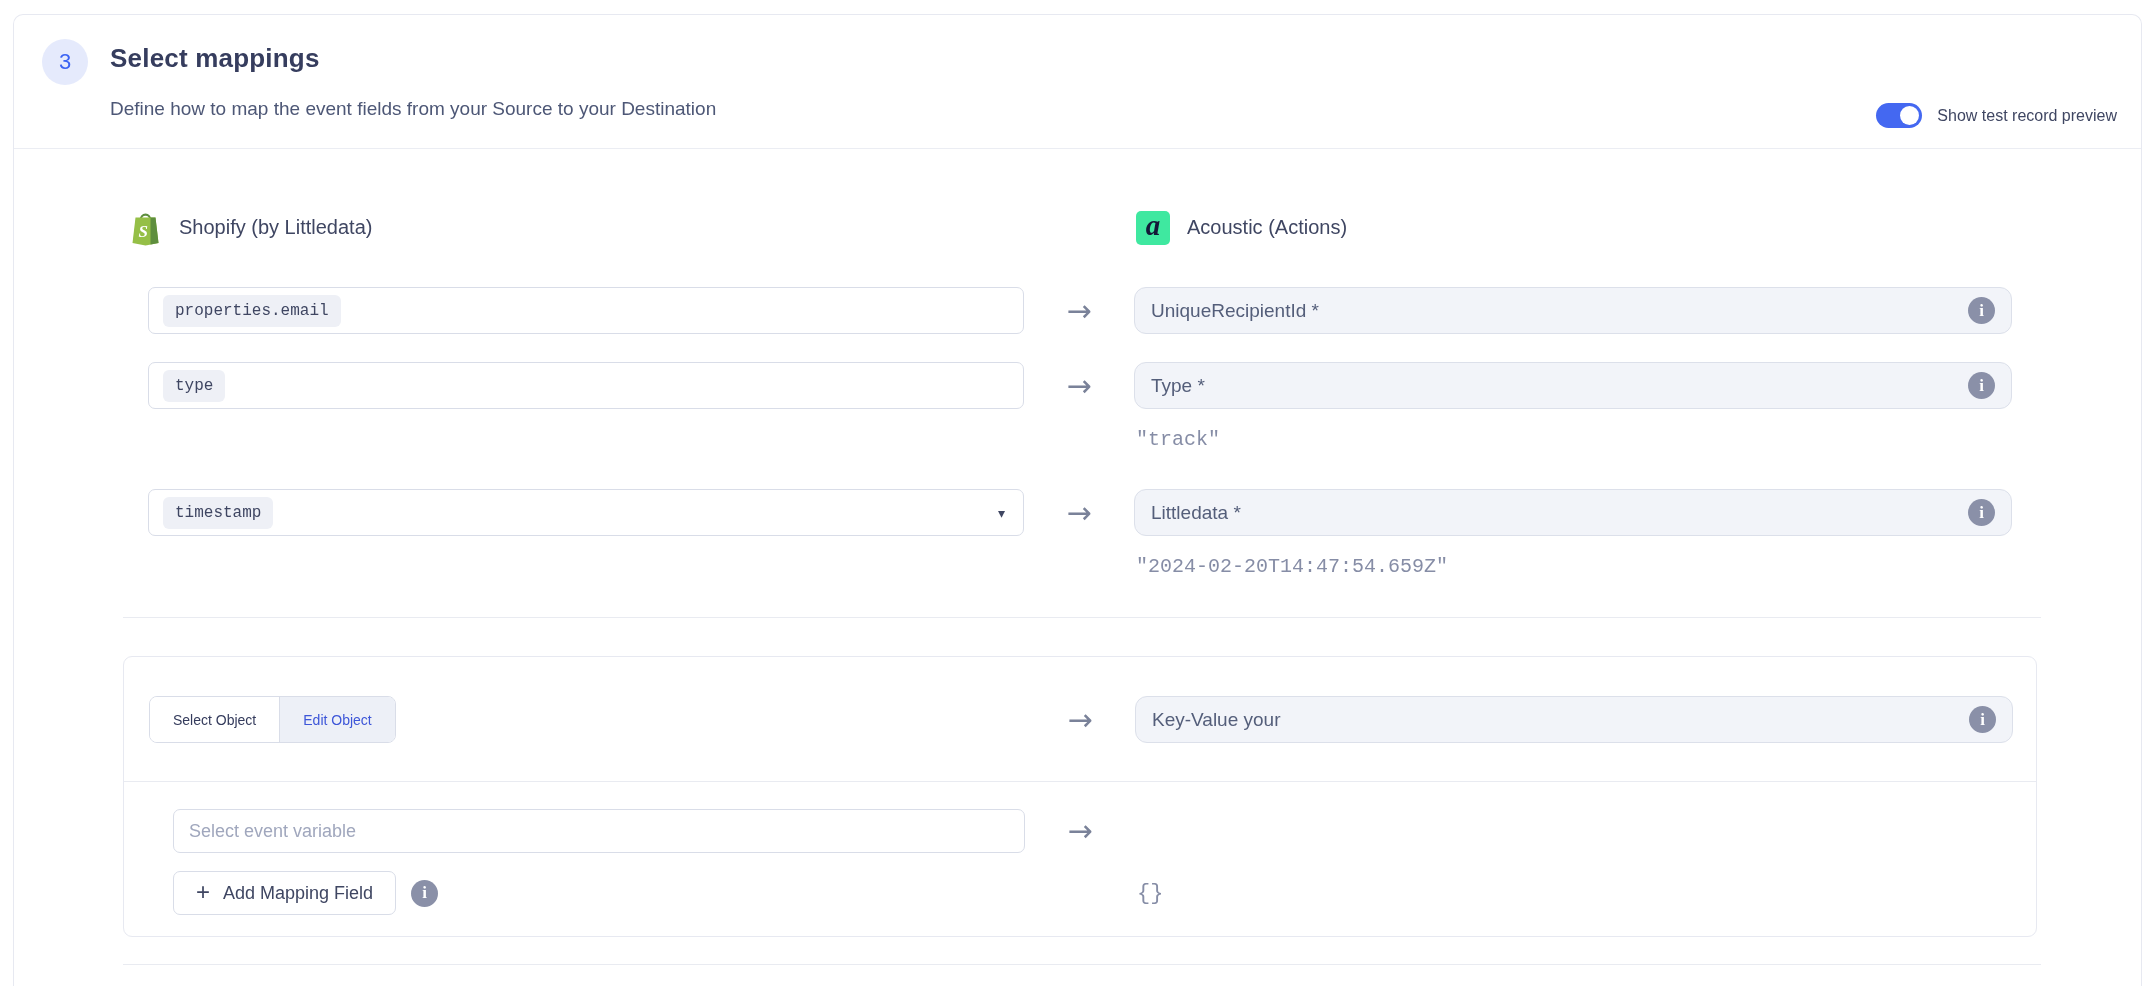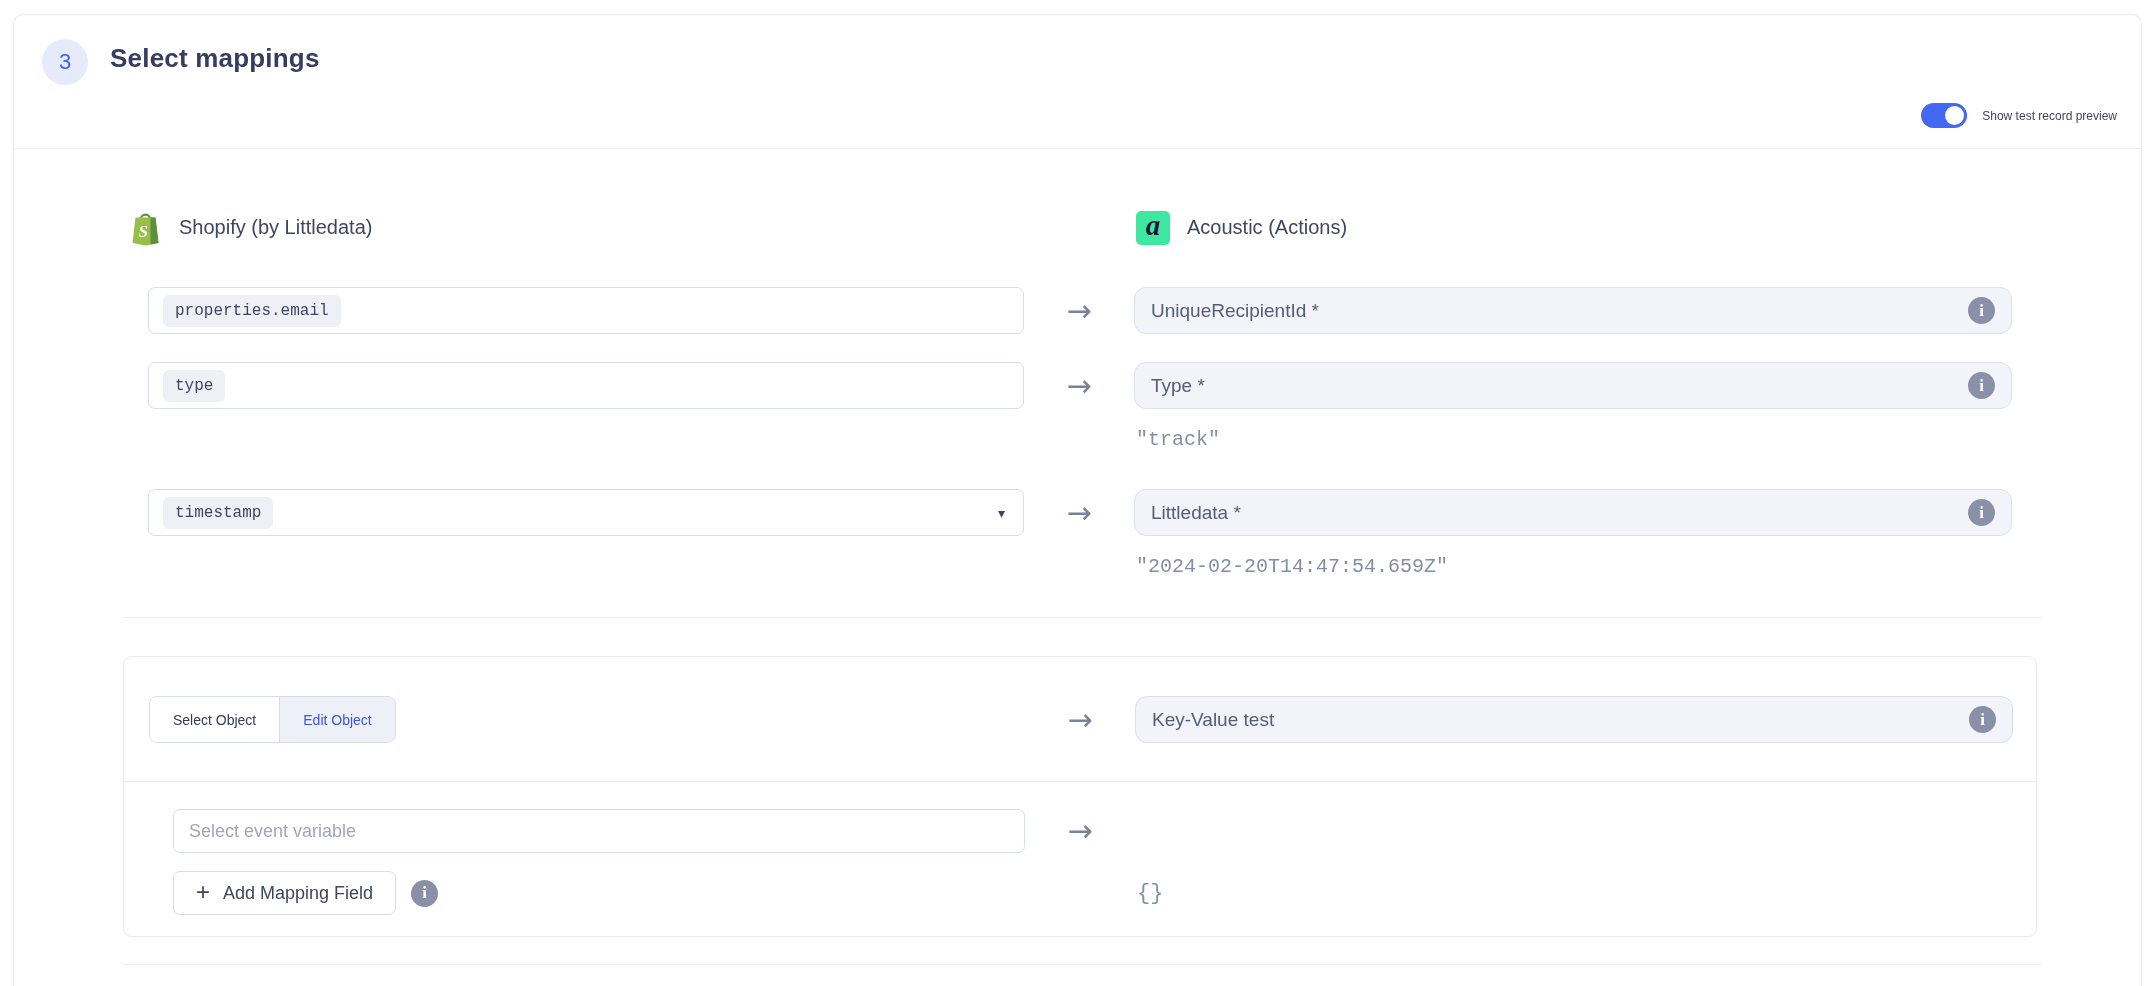--- a/index.html
+++ b/index.html
@@ -18,21 +18,21 @@
   .step-badge {
     position:absolute; left:28px; top:24px; width:46px; height:46px; border-radius:50%;
     background:#E5EAFC; color:#3B63F3; font-size:22px;
     display:flex; align-items:center; justify-content:center;
   }
   .page-title { position:absolute; left:96px; top:28px; font-size:26px; font-weight:bold; color:#363D5E; letter-spacing:.2px; }
   .page-subtitle { position:absolute; left:96px; top:83px; font-size:19px; color:#4D5776; }
   .toggle-row { position:absolute; right:24px; top:88px; display:flex; align-items:center; gap:15px; }
   .switch { position:relative; width:46px; height:25px; border-radius:13px; background:#4468F1; cursor:pointer; }
   .switch .knob { position:absolute; right:3px; top:3px; width:19px; height:19px; border-radius:50%; background:#fff; }
-  .toggle-label { font-size:12px; color:#3F4662; }
+  .toggle-label { font-size:16px; color:#3F4662; }
 
   
   .card-body { position:relative; padding-left:109px; }
   .grid-row { display:grid; grid-template-columns:901px 110px auto; align-items:center; }
   .cell-arrow { display:flex; justify-content:center; align-items:center; }
   .arrow { font-family:"DejaVu Sans", sans-serif; font-size:30px; color:#7A8299; line-height:1; }
 
   .connector-row { margin-top:60px; }
   .connector { display:flex; align-items:center; gap:17px; font-size:20px; color:#3F4662; margin-left:6px; }
   .connector.right { margin-left:2px; }
@@ -104,20 +104,21 @@
 </style>
 </head>
 <body>
 
 <div class="page">
   <div class="card">
 
     <div class="card-header">
       <div class="step-badge">3</div>
       <div class="page-title">Select mappings</div>
+      <div class="page-subtitle">Define how to map the event fields from your Source to your Destination</div>
       <div class="toggle-row">
         <div class="switch">
           <div class="knob"></div>
         </div>
         <span class="toggle-label">Show test record preview</span>
       </div>
     </div>
 
     <div class="card-body">
 
@@ -214,21 +215,21 @@
             <div class="seg-control">
               <div class="seg">Select Object</div>
               <div class="seg active">Edit Object</div>
             </div>
           </div>
           <div class="cell-arrow">
               <span class="arrow">→</span>
             </div>
           <div>
             <div class="dst-box">
-              <span>Key-Value test</span>
+              <span>Key-Value your</span>
               <span class="info">i</span>
             </div>
           </div>
         </div>
 
         <div class="group-divider"></div>
 
         <div class="group-body">
           <div class="grid-row">
             <div>

